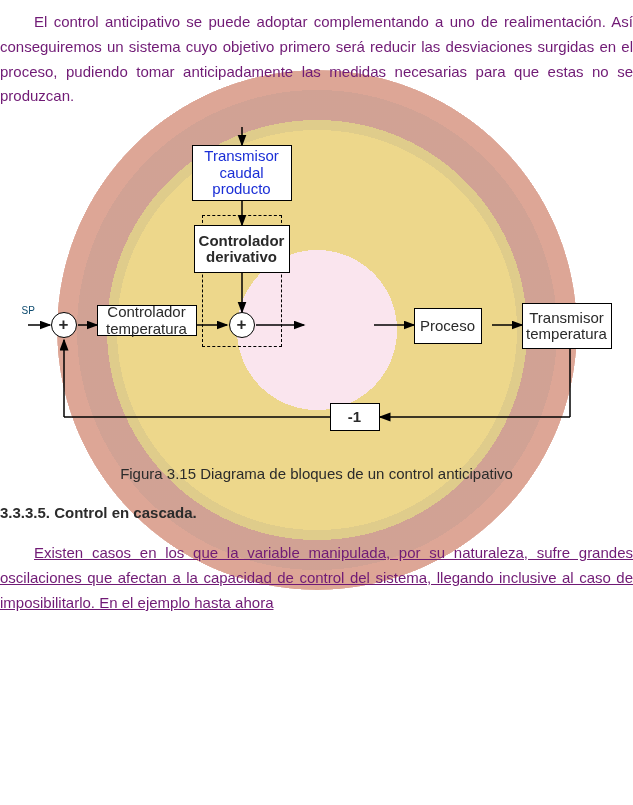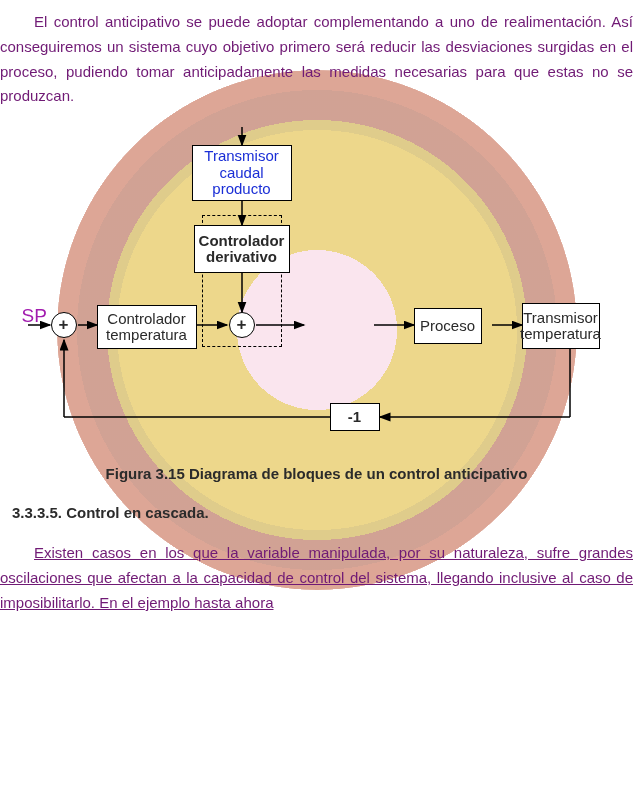--- a/index.html
+++ b/index.html
@@ -70,29 +70,27 @@
     width: 100%;
     height: 100%;
     display: block;
   }
 
   .caption {
     text-align: center;
     font-size: 15px;
     margin: 4px 0 22px 0;
     color: #2b2b2b;
-    font-weight: bold;
   }
 
   .heading {
     font-weight: bold;
     font-size: 15px;
     margin: 0 0 20px 0;
     color: #2b2b2b;
-    padding-left: 12px;
   }
 
   
   .dbox {
     position: absolute;
     background: #fff;
     border: 1.6px solid #000;
     font-size: 15px;
     line-height: 1.1;
     text-align: center;
@@ -114,22 +112,22 @@
     display: flex;
     align-items: center;
     justify-content: center;
     font-size: 17px;
     font-weight: bold;
     box-sizing: border-box;
   }
 
   .sp-label {
     position: absolute;
-    font-size: 19px;
-    color: #a21caf;
+    font-size: 10px;
+    color: #0c4a6e;
   }
 
   .dashed-group {
     position: absolute;
     border: 1.5px dashed #000;
     box-sizing: border-box;
     background: transparent;
   }
 </style>
 </head>
@@ -174,34 +172,34 @@
 
       <line x1="308" y1="290" x2="42" y2="290" stroke="#000" stroke-width="1.5"></line>
 
       <line x1="42" y1="290" x2="42" y2="213" stroke="#000" stroke-width="1.5" marker-end="url(#arrow)"></line>
     </svg>
 
     <span class="sp-label" style="left:0px; top:178px;">SP</span>
 
     <div class="sum" style="left:29px; top:185px;">+</div>
 
-    <div class="dbox" style="left:75px; top:178px; width:100px; height:44px;">Controlador temperatura</div>
+    <div class="dbox" style="left:75px; top:178px; width:100px; height:31px;">Controlador temperatura</div>
 
     <div class="dashed-group" style="left:180px; top:88px; width:80px; height:132px;"></div>
 
     <div class="dbox blue" style="left:170px; top:18px; width:100px; height:56px;">Transmisor caudal producto</div>
 
     <div class="dbox" style="left:172px; top:98px; width:96px; height:48px;font-weight:bold;">Controlador derivativo</div>
 
     <div class="sum" style="left:207px; top:185px;">+</div>
 
 
     <div class="dbox" style="left:392px; top:181px; width:68px; height:36px;text-align:center;">Proceso</div>
 
-    <div class="dbox" style="left:500px; top:176px; width:78px; height:46px;">Transmisor temperatura</div>
+    <div class="dbox" style="left:500px; top:176px; width:90px; height:46px;">Transmisor temperatura</div>
 
     <div class="dbox" style="left:308px; top:276px; width:50px; height:28px; font-weight:bold;">-1</div>
 
   </div>
 
   <div class="caption">Figura 3.15 Diagrama de bloques de un control anticipativo</div>
 
   <div class="heading">3.3.3.5. Control en cascada.</div>
 
   <p class="body-text last-para">Existen casos en los que la variable manipulada, por su naturaleza, sufre grandes oscilaciones que afectan a la capacidad de control del sistema, llegando inclusive al caso de imposibilitarlo. En el ejemplo hasta ahora</p>

